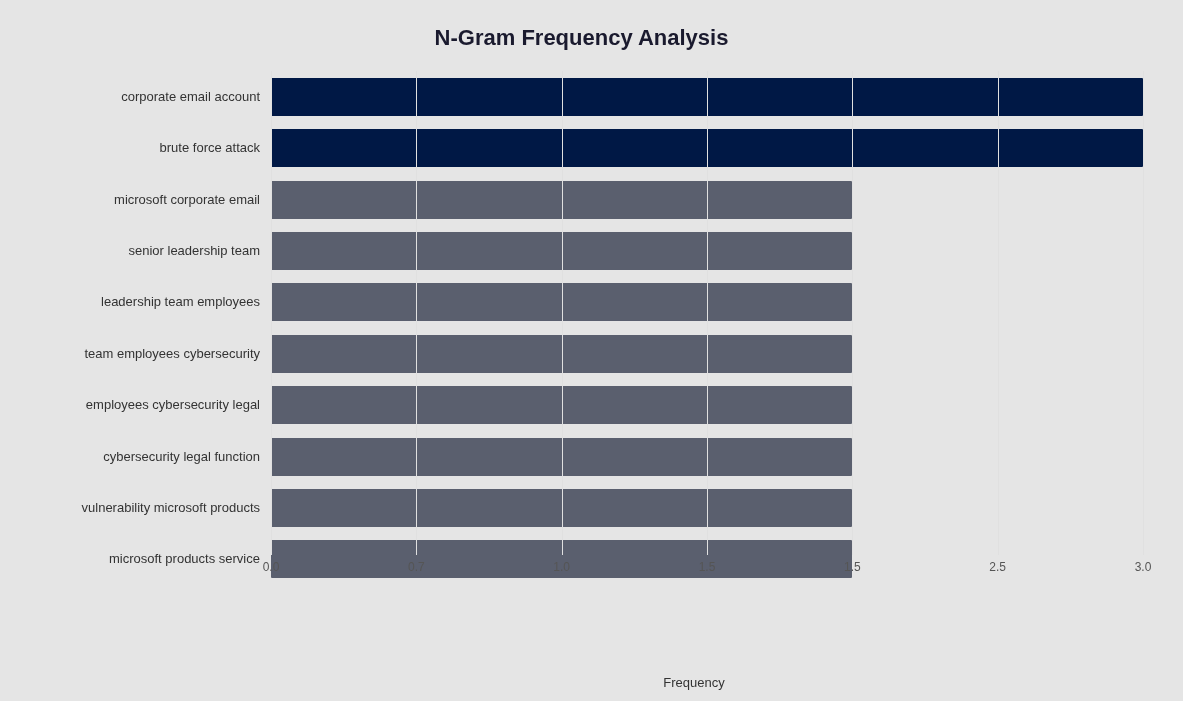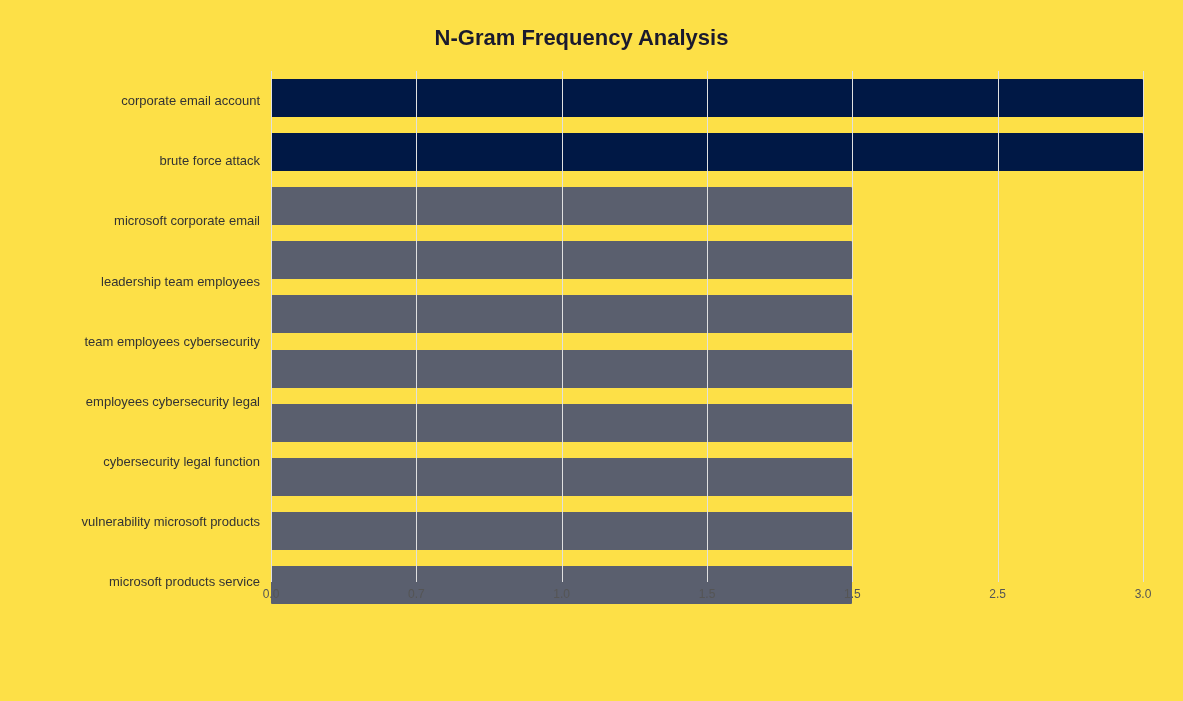--- a/index.html
+++ b/index.html
@@ -6,25 +6,25 @@
     body {
       font-family: -apple-system, BlinkMacSystemFont, 'Segoe UI', sans-serif;
       background: #f8f8f8;
       width: 1183px;
       height: 701px;
       display: flex;
       align-items: center;
       justify-content: center;
     }
     .chart-container {
-      background: #fde047;
+      background: #e5e5e5;
       width: 1183px;
       height: 701px;
       position: relative;
-      padding: 20px 40px 80px 20px;
+      padding: 20px 40px 107px 20px;
     }
     .chart-title {
       text-align: center;
       font-size: 22px;
       font-weight: 700;
       color: #1a1a2e;
       margin-bottom: 20px;
       padding-top: 5px;
     }
     .chart-area {
@@ -111,20 +111,21 @@
 
 <div class="chart-container">
   <div class="chart-title">N-Gram Frequency Analysis</div>
 
   <div class="chart-area">
 
     <div class="y-labels" id="y-labels">
         <div class="y-label">corporate email account</div>
         <div class="y-label">brute force attack</div>
         <div class="y-label">microsoft corporate email</div>
+        <div class="y-label">senior leadership team</div>
         <div class="y-label">leadership team employees</div>
         <div class="y-label">team employees cybersecurity</div>
         <div class="y-label">employees cybersecurity legal</div>
         <div class="y-label">cybersecurity legal function</div>
         <div class="y-label">vulnerability microsoft products</div>
         <div class="y-label">microsoft products service</div>
       </div>
 
     <div class="bars-area" id="bars-area">
 
@@ -173,13 +174,16 @@
           <span class="x-tick" style="left: 16.67%;">0.7</span>
           <span class="x-tick" style="left: 33.33%;">1.0</span>
           <span class="x-tick" style="left: 50%;">1.5</span>
           <span class="x-tick" style="left: 66.67%;">1.5</span>
           <span class="x-tick" style="left: 83.33%;">2.5</span>
           <span class="x-tick" style="left: 100%;">3.0</span>
         </div>
     </div>
   </div>
 
+  <div style="position:absolute; bottom:10px; left:245px; right:40px; text-align:center;">
+    <span style="font-size:13px;color:#333;">Frequency</span>
+  </div>
 </div>
 
 </body></html>

